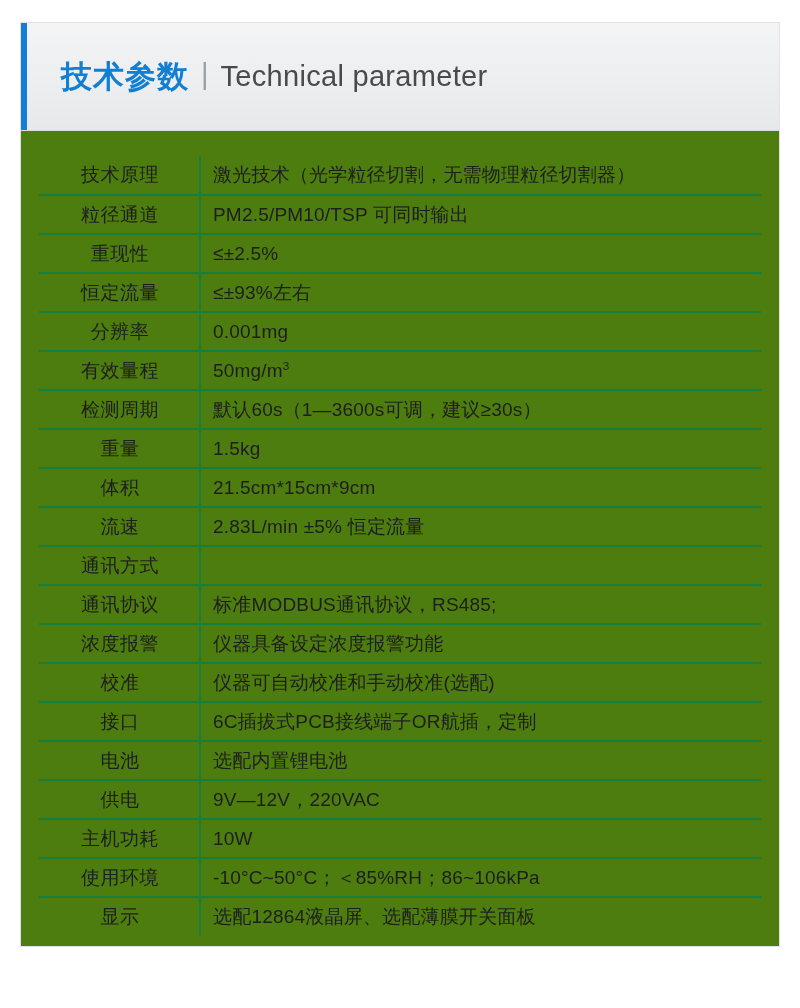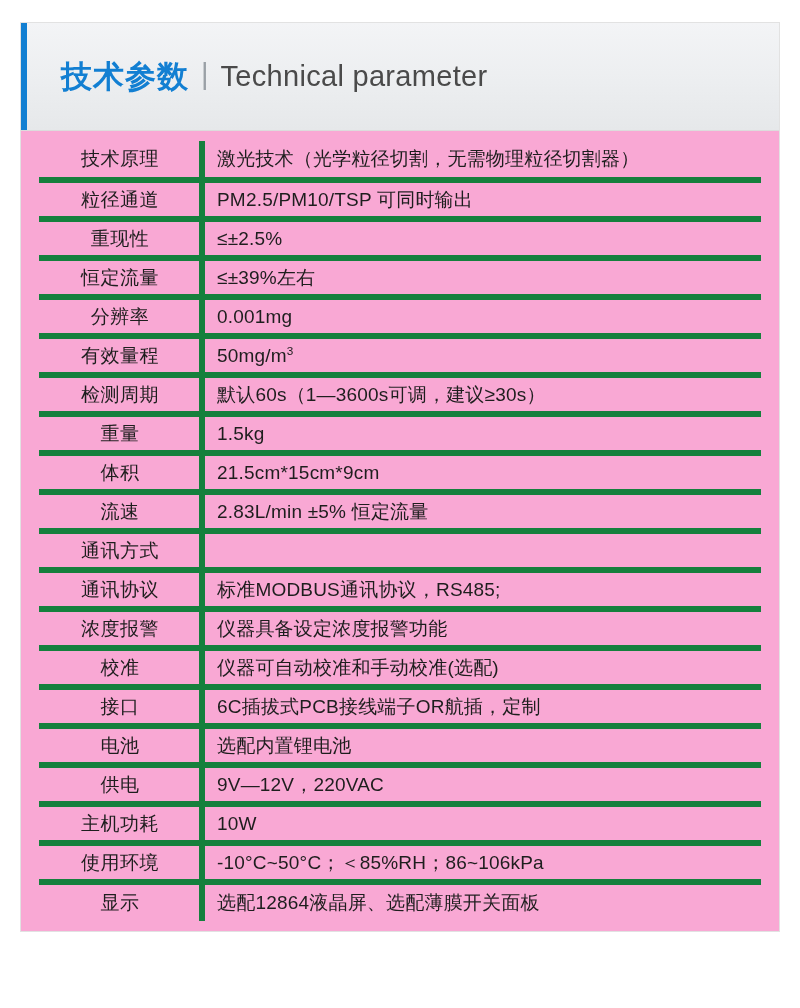--- a/index.html
+++ b/index.html
@@ -19,21 +19,21 @@
     height: 1008px;
     box-sizing: border-box;
     padding: 22px 20px 14px 20px;
   }
   .card {
     position: relative;
     width: 760px;
     margin: 0 auto;
     box-sizing: border-box;
     border: 1px solid #e2e2e2;
-    background: #f9a8d4;
+    background: #4d7c0f;
   }
   
   .header {
     position: relative;
     height: 108px;
     background: linear-gradient(to bottom, #f3f4f6 0%, #eceef0 55%, #e6e8ea 100%);
     border-bottom: 1px solid #dcdcdc;
     display: flex;
     align-items: center;
     box-sizing: border-box;
@@ -75,21 +75,21 @@
   .spec-table {
     width: 100%;
     border-collapse: collapse;
     table-layout: fixed;
     margin: 0;
   }
   .spec-table tr {
     height: 39px;
   }
   .spec-table td {
-    border: 6px solid #15803d;
+    border: 2px solid #15803d;
     font-size: 19px;
     color: #1e1e1e;
     vertical-align: middle;
     padding: 0 6px 0 8px;
     line-height: 1.25;
     white-space: nowrap;
     overflow: hidden;
   }
   .spec-table td.label {
     width: 146px;
@@ -111,21 +111,21 @@
   }
   .spec-table tr:last-child td {
     border-bottom: none;
   }
   sup {
     font-size: 0.62em;
     vertical-align: super;
     line-height: 0;
   }
   .table-wrap {
-    padding: 10px 18px 10px 18px;
+    padding: 25px 18px 10px 18px;
     box-sizing: border-box;
   }
 </style>
 </head>
 <body>
 
 <div class="page">
   <div class="card">
 
     <div class="header">
@@ -145,21 +145,21 @@
             <tr>
               <td class="label">粒径通道</td>
               <td class="value">PM2.5/PM10/TSP  可同时输出</td>
             </tr>
             <tr>
               <td class="label">重现性</td>
               <td class="value">≤±2.5%</td>
             </tr>
             <tr>
               <td class="label">恒定流量</td>
-              <td class="value">≤±39%左右</td>
+              <td class="value">≤±93%左右</td>
             </tr>
             <tr>
               <td class="label">分辨率</td>
               <td class="value">0.001mg</td>
             </tr>
             <tr>
               <td class="label">有效量程</td>
               <td class="value">50mg/m<sup>3</sup></td>
             </tr>
             <tr>

